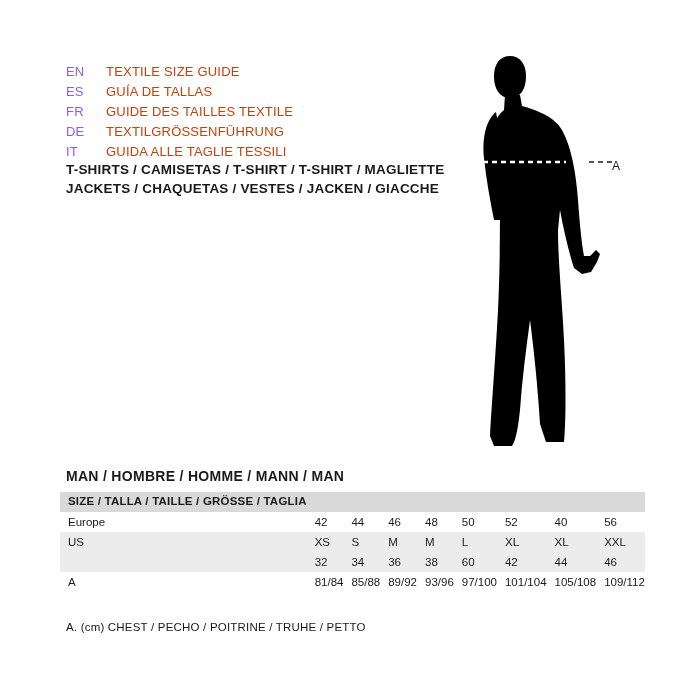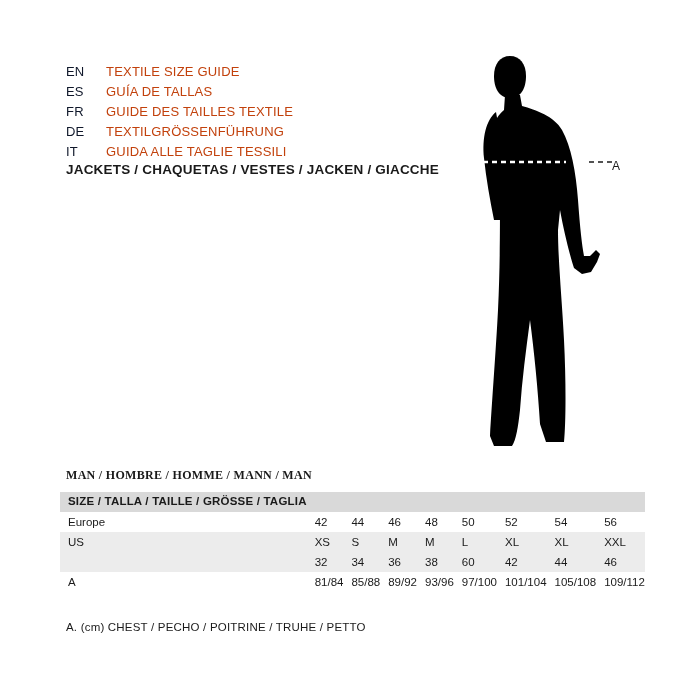--- a/index.html
+++ b/index.html
@@ -32,21 +32,21 @@
   .lang-row {
     display: flex;
     align-items: baseline;
     height: 20px;
     font-size: 13px;
     letter-spacing: 0.2px;
   }
   .lang-code {
     width: 40px;
     flex: 0 0 40px;
-    color: #0f172a;
+    color: #8b5cf6;
   }
   .lang-text {
     color: #c2410c;
   }
 
   .garment-block {
     position: absolute;
     left: 66px;
     top: 160px;
     width: 430px;
@@ -73,24 +73,23 @@
     top: 159px;
     font-size: 12px;
     color: #1a1a1a;
   }
 
   
   .table-title {
     position: absolute;
     left: 66px;
     top: 468px;
-    font-size: 12px;
+    font-size: 14px;
     font-weight: bold;
     letter-spacing: 0.3px;
-    font-family: Liberation Serif, serif;
   }
   table.size-table {
     position: absolute;
     left: 60px;
     top: 492px;
     width: 580px;
     border-collapse: collapse;
     font-size: 11.5px;
   }
   table.size-table th,
@@ -156,20 +155,21 @@
       <span class="lang-code">DE</span>
       <span class="lang-text">TEXTILGRÖSSENFÜHRUNG</span>
     </div>
     <div class="lang-row">
       <span class="lang-code">IT</span>
       <span class="lang-text">GUIDA ALLE TAGLIE TESSILI</span>
     </div>
   </div>
 
   <div class="garment-block">
+    <div class="garment-line">T-SHIRTS / CAMISETAS / T-SHIRT / T-SHIRT / MAGLIETTE</div>
     <div class="garment-line">JACKETS / CHAQUETAS / VESTES / JACKEN / GIACCHE</div>
   </div>
 
   <div class="figure-wrap">
     <svg width="230" height="400" viewBox="0 0 230 400">
 
       <path d="M60 6 C50 6 44 14 44 26 C44 38 49 48 60 48 C71 48 76 38 76 26 C76 14 70 6 60 6 Z" fill="#000000"></path>
 
       <path d="M55 45 L70 45 L72 56
                C86 60 104 66 112 80
@@ -217,21 +217,21 @@
     </thead>
     <tbody>
       <tr>
         <td>Europe</td>
         <td>42</td>
         <td>44</td>
         <td>46</td>
         <td>48</td>
         <td>50</td>
         <td>52</td>
-        <td>54</td>
+        <td>40</td>
         <td>56</td>
       </tr>
       <tr class="shade">
         <td>US</td>
         <td>XS</td>
         <td>S</td>
         <td>M</td>
         <td>M</td>
         <td>L</td>
         <td>XL</td>

